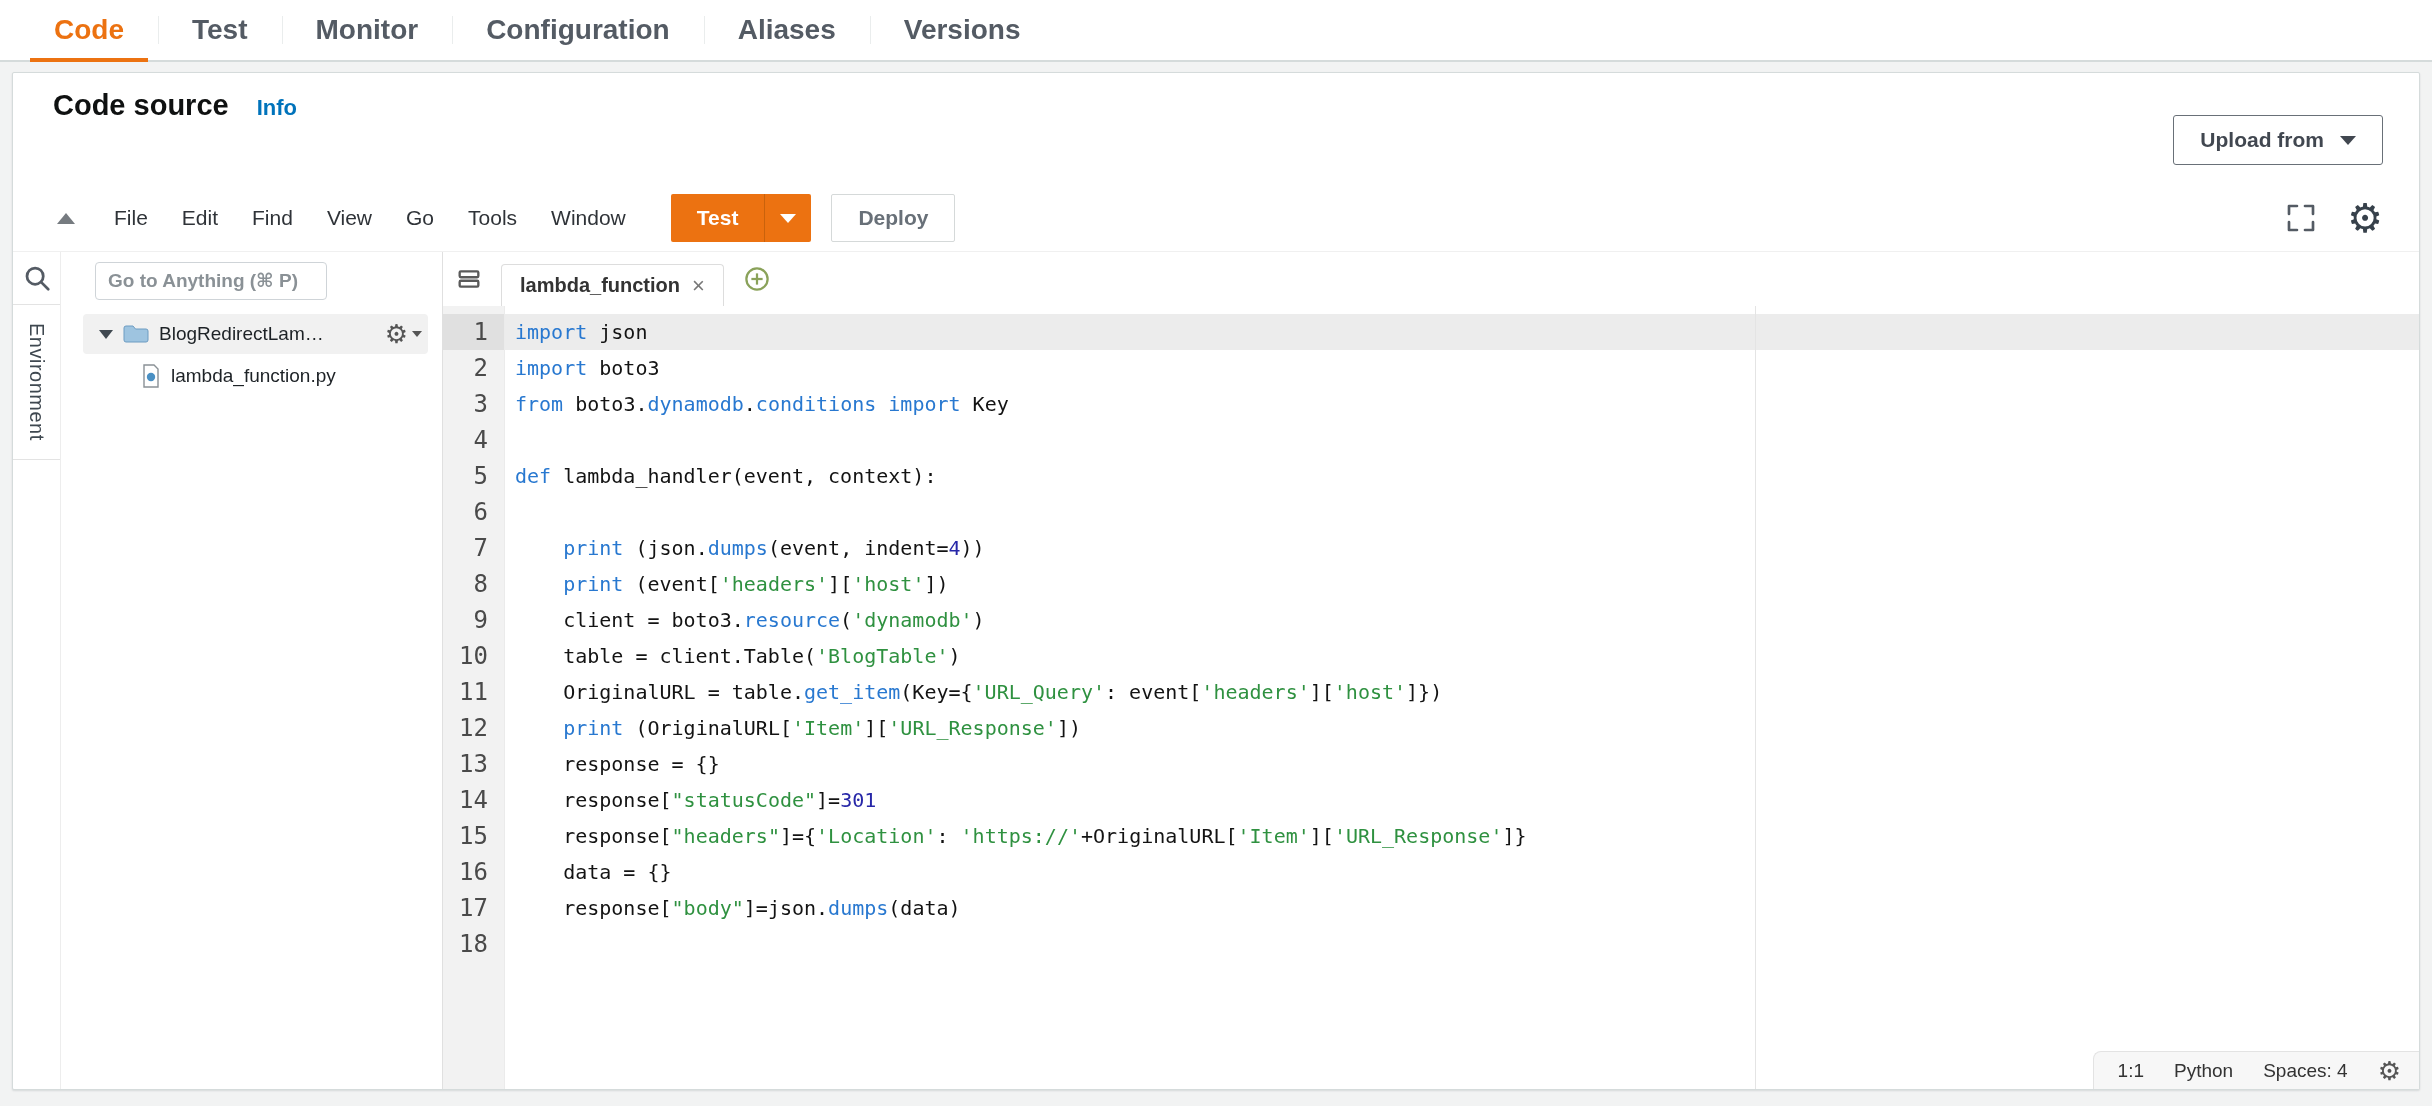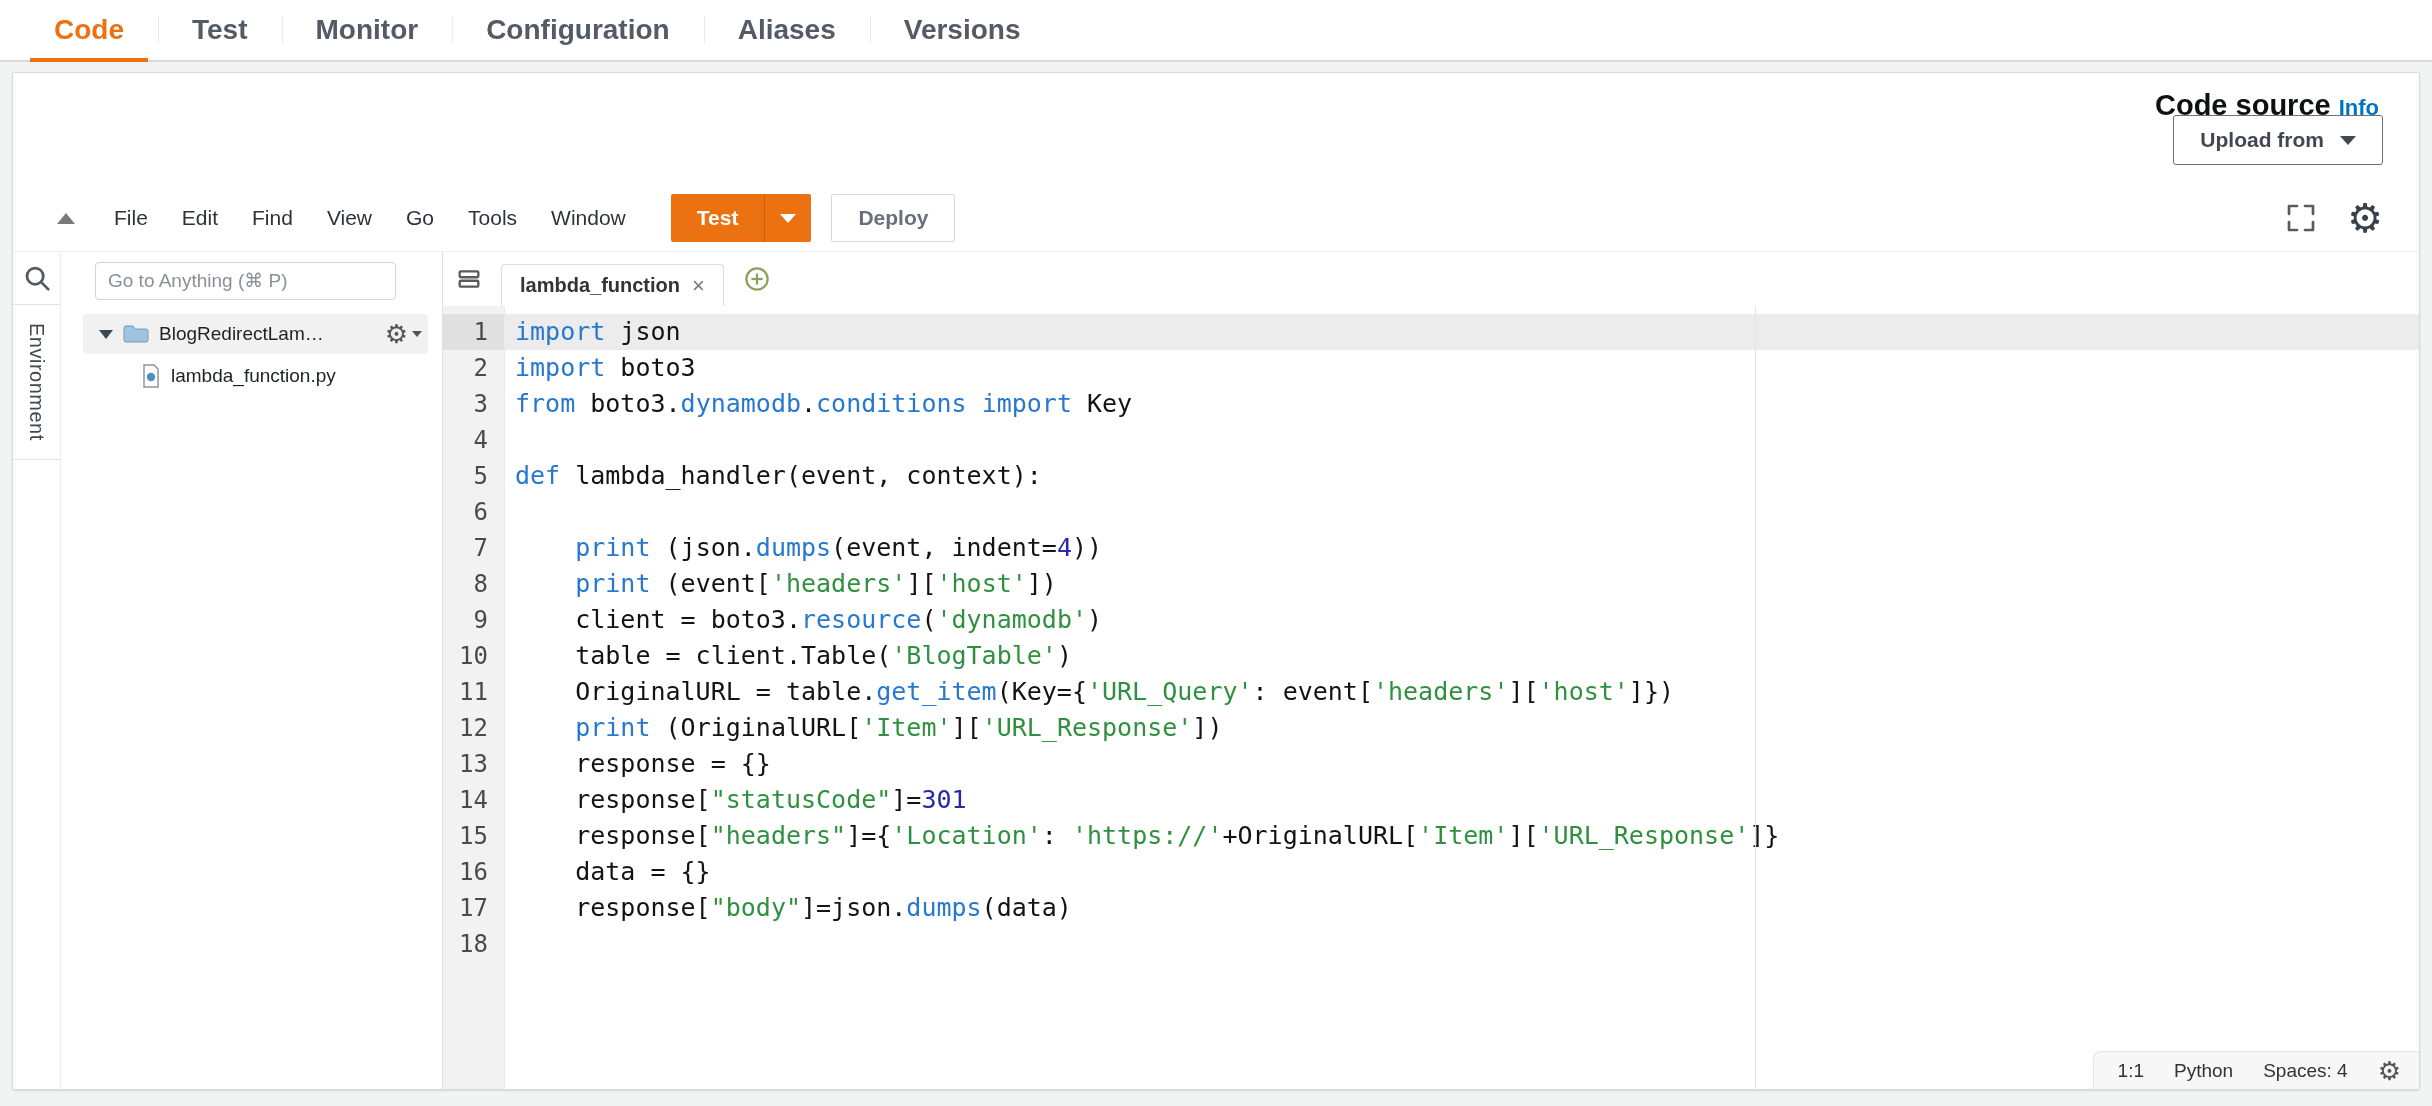--- a/index.html
+++ b/index.html
@@ -10,21 +10,21 @@
   .topnav { height:62px; background:#fff; border-bottom:2px solid #d5dbdb; display:flex; align-items:stretch; padding-left:20px; }
   .topnav-tab { position:relative; display:flex; align-items:center; padding:0 34px; font-size:28px; font-weight:700; color:#545b64; cursor:pointer; }
   .topnav-tab + .topnav-tab::before { content:""; position:absolute; left:0; top:16px; bottom:16px; width:1px; background:#eaeded; }
   .topnav-tab.active { color:var(--accent-orange,#ec7211); }
   .topnav-tab.active::after { content:""; position:absolute; left:10px; right:10px; bottom:-2px; height:4px; background:var(--accent-orange,#ec7211); }
 
   
   .card { margin:10px 12px 14px; background:#fff; border:1px solid #d5dbdb; border-radius:2px; height:1018px; box-shadow:0 1px 2px rgba(0,28,36,.12); display:flex; flex-direction:column; }
 
   .card-header { position:relative; padding:16px 40px 0 40px; height:112px; flex:0 0 auto; }
-  .title-row { display:flex; align-items:baseline; gap:8px;justify-content:flex-end; }
+  .title-row { display:flex; align-items:baseline; gap:28px; }
   .page-title { font-size:29px; font-weight:700; color:#0f1111; }
   .info-link { font-size:22px; font-weight:700; color:var(--link-blue,#0073bb); text-decoration:none; cursor:pointer; }
   .upload-btn { position:absolute; right:36px; top:42px; height:50px; display:flex; align-items:center; gap:16px; padding:0 26px; background:#fff; border:1px solid #697078; border-radius:3px; font-size:21px; font-weight:700; color:#414750; cursor:pointer; }
   .caret-dark { width:0; height:0; border-left:8px solid transparent; border-right:8px solid transparent; border-top:9px solid #414750; }
 
   
   .menubar { height:66px; display:flex; align-items:center; padding:0 36px 0 44px; flex:0 0 auto; }
   .collapse-icon { width:0; height:0; border-left:9px solid transparent; border-right:9px solid transparent; border-bottom:11px solid #767b80; margin-right:22px; cursor:pointer; }
   .menu-item { font-size:21px; color:#2f3338; padding:0 17px; cursor:pointer; }
   .btn-test { display:flex; align-items:stretch; background:var(--accent-orange,#ec7211); color:#fff; border-radius:2px; font-weight:700; font-size:21px; margin-left:28px; cursor:pointer; height:48px; }
@@ -38,21 +38,21 @@
 
   
   .ide { flex:1; display:flex; border-top:1px solid #f0f0f0; min-height:0; }
 
   .env-strip { width:48px; flex:0 0 auto; border-right:1px solid #ededed; display:flex; flex-direction:column; align-items:center; }
   .strip-search { height:52px; display:flex; align-items:center; justify-content:center; cursor:pointer; }
   .env-tab { border-top:1px solid #e3e3e3; border-bottom:1px solid #e3e3e3; padding:18px 0; width:100%; display:flex; justify-content:center; cursor:pointer; }
   .env-label { writing-mode:vertical-rl; font-size:20px; color:#3f4850; letter-spacing:.5px; }
 
   .tree-panel { width:382px; flex:0 0 auto; border-right:1px solid #e0e0e0; padding-top:8px; }
-  .goto-input { display:block; margin:2px 0 14px 34px; width:301px; height:38px; border:1px solid #cfd4d8; border-radius:4px; padding:0 12px; font-size:19px; color:#16191f; font-family:"Liberation Sans","DejaVu Sans",sans-serif; }
+  .goto-input { display:block; margin:2px 0 14px 34px; width:232px; height:38px; border:1px solid #cfd4d8; border-radius:4px; padding:0 12px; font-size:19px; color:#16191f; font-family:"Liberation Sans","DejaVu Sans",sans-serif;font-weight:bold; }
   .goto-input::placeholder { color:#8a9196; }
   .tree-row { display:flex; align-items:center; font-size:19px; color:#1d2226; cursor:pointer; height:40px; }
   .tree-row.folder { padding-left:38px; background:#f1f1f1; border-radius:4px; margin:0 14px 2px 22px; padding-left:16px; }
   .tree-row.file { padding-left:80px; }
   .disclosure-down { width:0; height:0; border-left:7px solid transparent; border-right:7px solid transparent; border-top:9px solid #3f4850; margin-right:10px; }
   .tree-label { white-space:nowrap; overflow:hidden; text-overflow:ellipsis; max-width:168px; }
   .folder-gear { margin-left:auto; display:flex; align-items:center; gap:4px; padding-right:6px; cursor:pointer; }
   .folder-gear .g { font-size:26px; color:#555; line-height:1; }
   .folder-gear .c { width:0; height:0; border-left:5px solid transparent; border-right:5px solid transparent; border-top:6px solid #555; }
   .tree-icon { margin-right:10px; display:flex; align-items:center; }
@@ -62,21 +62,21 @@
   .tabbar { height:54px; flex:0 0 auto; display:flex; align-items:flex-end; padding-left:10px; }
   .tab-list-icon { align-self:center; margin:0 6px 0 2px; cursor:pointer; }
   .editor-tab { display:flex; align-items:center; gap:12px; height:42px; padding:0 18px; background:#fff; border:1px solid #ddd; border-bottom:none; border-radius:4px 4px 0 0; font-size:20px; font-weight:700; color:#333; cursor:pointer; margin-left:12px; }
   .tab-close { font-weight:400; font-size:22px; color:#777; cursor:pointer; line-height:1; }
   .new-tab { align-self:center; margin-left:18px; cursor:pointer; display:flex; }
 
   .code-wrap { flex:1; display:flex; min-height:0; position:relative; }
   .gutter { width:62px; flex:0 0 auto; background:#f2f2f2; border-right:1px solid #ebebeb; padding-top:8px; font-family:"DejaVu Sans Mono",monospace; font-size:24px; line-height:36px; color:#4a4a4a; text-align:right; }
   .gutter-line { padding-right:16px; height:36px; }
   .gutter-line.active { background:#e0e0e0; }
-  .code-col { flex:1; position:relative; padding-top:8px; font-family:"DejaVu Sans Mono",monospace; font-size:25px; line-height:36px; color:var(--syntax-default,#131313); overflow:hidden; }
+  .code-col { flex:1; position:relative; padding-top:8px; font-family:"DejaVu Sans Mono",monospace; font-size:20px; line-height:36px; color:var(--syntax-default,#131313); overflow:hidden; }
   .code-line { white-space:pre; min-height:36px; padding-left:10px; }
   .code-line.active { background:#ececec; }
   .print-margin { position:absolute; top:0; bottom:0; left:1250px; width:1px; background:#e4e4e4; }
   .tok-k,.tok-f { color:var(--syntax-keyword,#2878d0); }
   .tok-s { color:var(--syntax-string,#2f9140); }
   .tok-n { color:var(--syntax-number,#2727a8); }
 
   .statusbar { position:absolute; right:0; bottom:0; height:38px; display:flex; align-items:center; gap:30px; padding:0 18px 0 24px; background:#f7f7f7; border:1px solid #e3e3e3; border-right:none; border-bottom:none; border-top-left-radius:8px; font-size:19px; color:#333; }
   .status-item { cursor:pointer; }
   .status-gear { font-size:26px; color:#555; cursor:pointer; line-height:1; }

